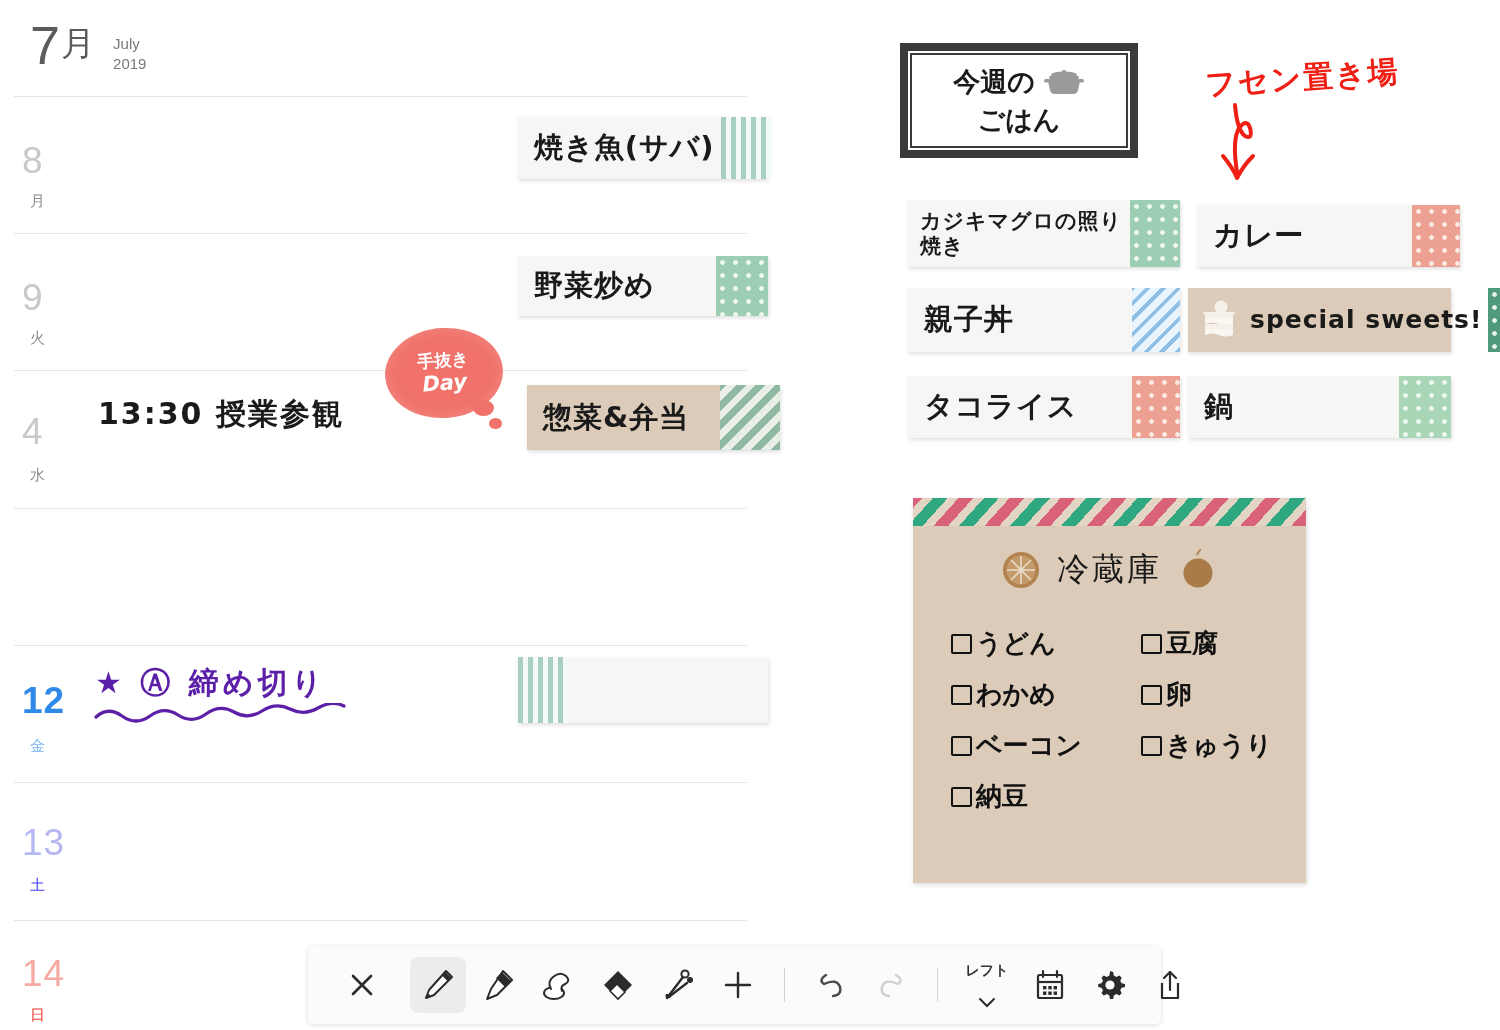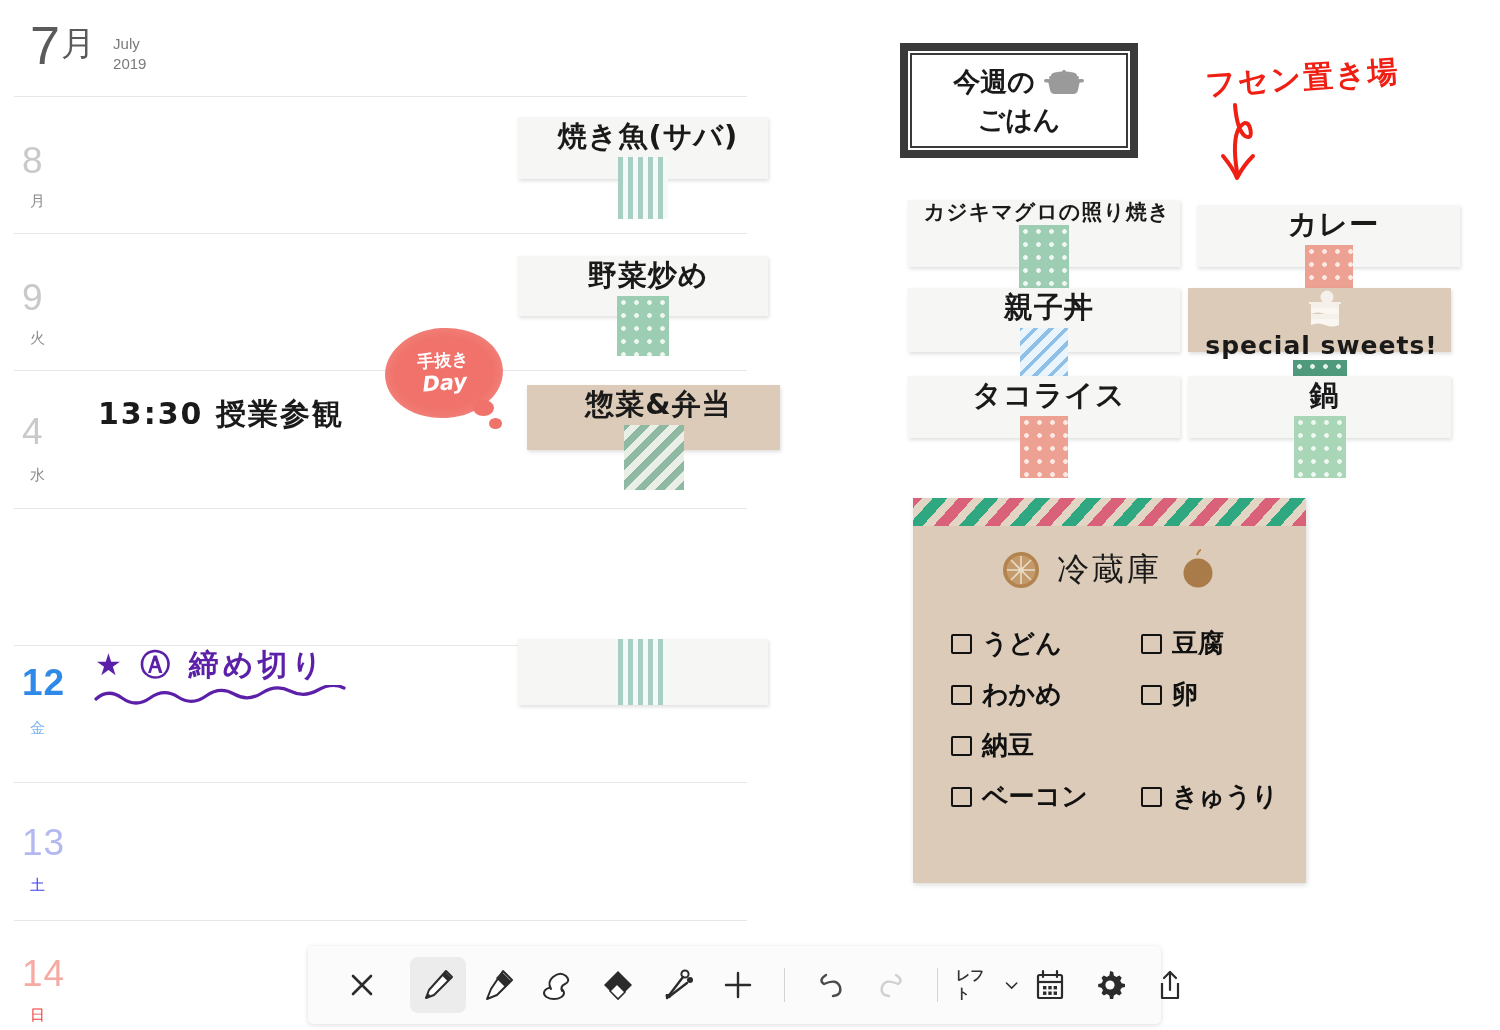--- a/index.html
+++ b/index.html
@@ -34,21 +34,21 @@
   .day-num.today { color: #2f89e8; font-weight: 700; }
   .day-dow.today { color: #7bb5ee; }
   .day-num.sat { color: #b3b8f0; }
   .day-dow.sat { color: #3c3cf0; }
   .day-num.sun { color: #f6aaa4; }
   .day-dow.sun { color: #ef3b32; }
 
   
   .note {
     position: absolute; display: flex; align-items: center;
-    background: #f6f6f4; box-shadow: 1px 2px 4px rgba(0,0,0,0.13); flex-direction: column;
+    background: #f6f6f4; box-shadow: 1px 2px 4px rgba(0,0,0,0.13);
   }
   .note.beige { background: #dccbb8; }
   .note .note-text {
     flex: 1; padding: 0 6px 0 16px;
     font-family: "DejaVu Sans", sans-serif;
     font-size: 29px; font-weight: 700; color: #1a1a1a;
     letter-spacing: 1px; white-space: nowrap;
   }
   .note .note-text.two-line { font-size: 21px; line-height: 1.18; white-space: normal; padding-left: 12px; }
   .tape { height: 100%; flex: 0 0 auto; }
@@ -154,21 +154,21 @@
         #2fa882 19px, #2fa882 30px,
         #e2d5c4 30px, #e2d5c4 38px);
   }
   .fridge-title {
     position: absolute; left: 0; top: 50px; width: 100%;
     display: flex; align-items: center; justify-content: center; gap: 16px;
   }
   .fridge-title .ft { font-size: 32px; font-weight: 400; color: #1a1a1a; letter-spacing: 3px; }
   .fridge-list { position: absolute; left: 38px; top: 128px; width: 340px; }
   .fl-row { display: flex; margin-bottom: 16px; }
-  .fl-item { display: flex; align-items: center; gap: 10px; font-size: 26px; font-weight: 700; color: #111; }
+  .fl-item { display: flex; align-items: center; gap: 4px; font-size: 26px; font-weight: 700; color: #111; }
   .fl-item.c1 { width: 190px; }
   .chk {
     width: 21px; height: 20px; border: 2.5px solid #111; border-radius: 2px;
     flex: 0 0 auto;
   }
 
   
   .toolbar {
     position: absolute; left: 308px; top: 946px; width: 853px; height: 78px;
     background: #fbfbfb; border-radius: 5px;
@@ -176,21 +176,21 @@
     display: flex; align-items: center; padding: 0 26px; gap: 4px;
   }
   .tbtn {
     width: 56px; height: 56px; border-radius: 8px;
     display: flex; align-items: center; justify-content: center;
     flex: 0 0 auto; background: transparent;
   }
   .tbtn.sel { background: #ececec; }
   .tdiv { width: 1px; height: 34px; background: #d4d4d4; margin: 0 14px; flex: 0 0 auto; }
   .tspace { width: 12px; flex: 0 0 auto; }
-  .layout-btn { flex-direction: row; gap: 17px; width: 62px; }
+  .layout-btn { flex-direction: column; gap: 17px; width: 62px; }
   .layout-btn .lt { font-size: 14px; color: #333; font-weight: 600; }
 </style>
 </head>
 <body>
 
 <div class="page">
 
   <div class="cal">
 
     <div class="cal-header">
@@ -240,21 +240,21 @@
       <div class="bubble-dot" style="left:473px; top:30px; width:21px; height:16px"></div>
       <div class="bubble-dot" style="left:489px; top:48px; width:13px; height:11px"></div>
 
       <div class="note beige" style="left:527px; top:15px; width:253px; height:65px">
         <div class="note-text">惣菜&amp;弁当</div>
         <div class="tape t-diag-green" style="width:60px"></div>
       </div>
     </div>
 
 
-    <div class="day-row" style="top:627px; height:137px">
+    <div class="day-row" style="top:645px; height:137px">
       <div class="day-num today" style="top:37px">12</div>
       <div class="day-dow today" style="top:92px">金</div>
 
       <div class="hand hand-purple" style="position:absolute; left:95px; top:18px; font-size:30px; letter-spacing:4px;">★ Ⓐ 締め切り</div>
       <svg style="position:absolute; left:92px; top:58px" width="260" height="22" viewBox="0 0 260 22">
         <path d="M4 14 Q16 3 30 13 T58 13 T86 12 T114 11 T142 9 T170 8 T198 6 T226 5 T252 3" fill="none" stroke="#5b1fa8" stroke-width="3.2" stroke-linecap="round"></path>
       </svg>
 
       <div class="note" style="left:518px; top:12px; width:250px; height:66px">
         <div class="tape t-vstripe-green" style="width:50px"></div>
@@ -374,31 +374,31 @@
             <span>わかめ</span>
           </div>
           <div class="fl-item">
             <span class="chk"></span>
             <span>卵</span>
           </div>
         </div>
         <div class="fl-row">
           <div class="fl-item c1">
             <span class="chk"></span>
-            <span>納豆</span>
+            <span>ベーコン</span>
+          </div>
+          <div class="fl-item">
+            <span class="chk"></span>
+            <span>きゅうり</span>
           </div>
         </div>
         <div class="fl-row">
           <div class="fl-item c1">
             <span class="chk"></span>
-            <span>ベーコン</span>
-          </div>
-          <div class="fl-item">
-            <span class="chk"></span>
-            <span>きゅうり</span>
+            <span>納豆</span>
           </div>
         </div>
       </div>
     </div>
   </div>
 
   <div class="toolbar">
 
     <div class="tbtn">
       <svg width="26" height="26" viewBox="0 0 26 26">

